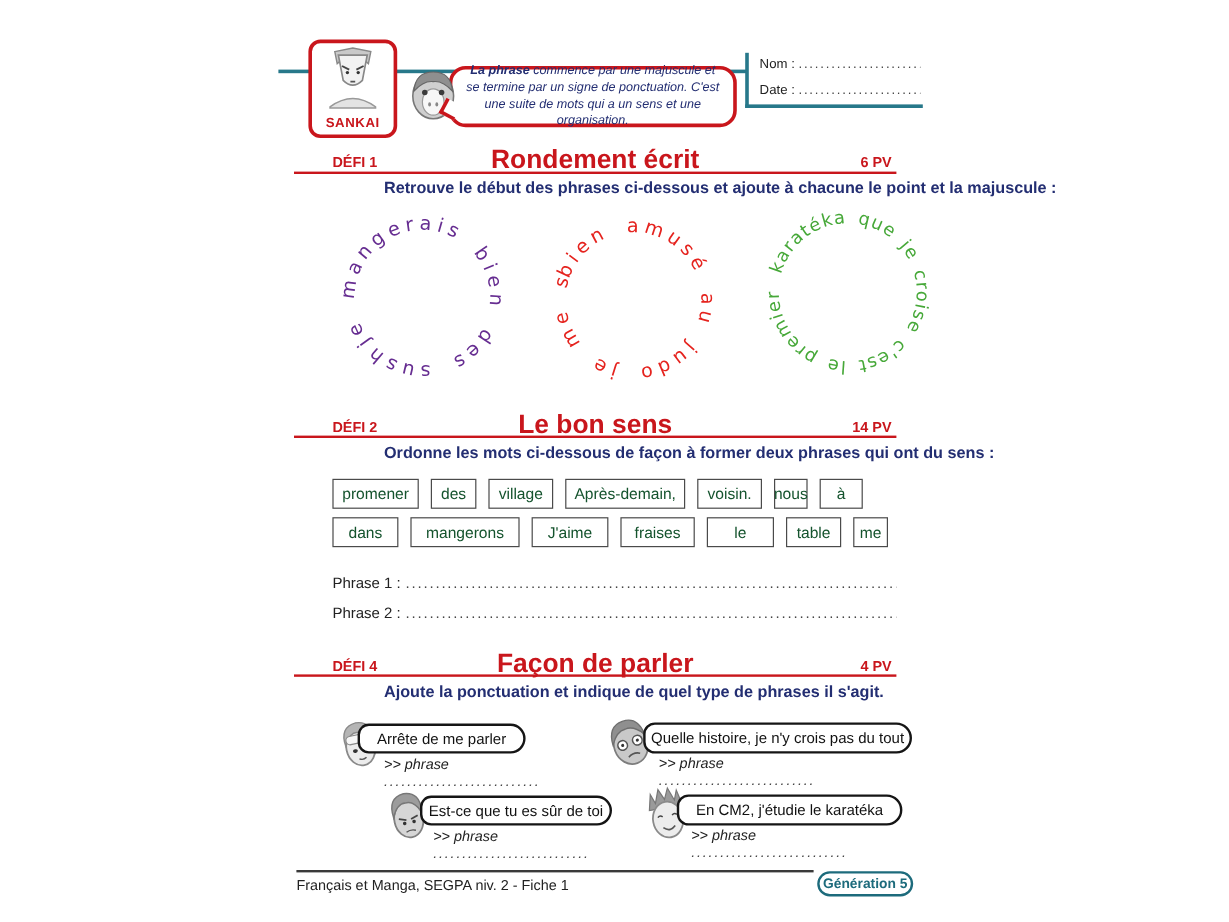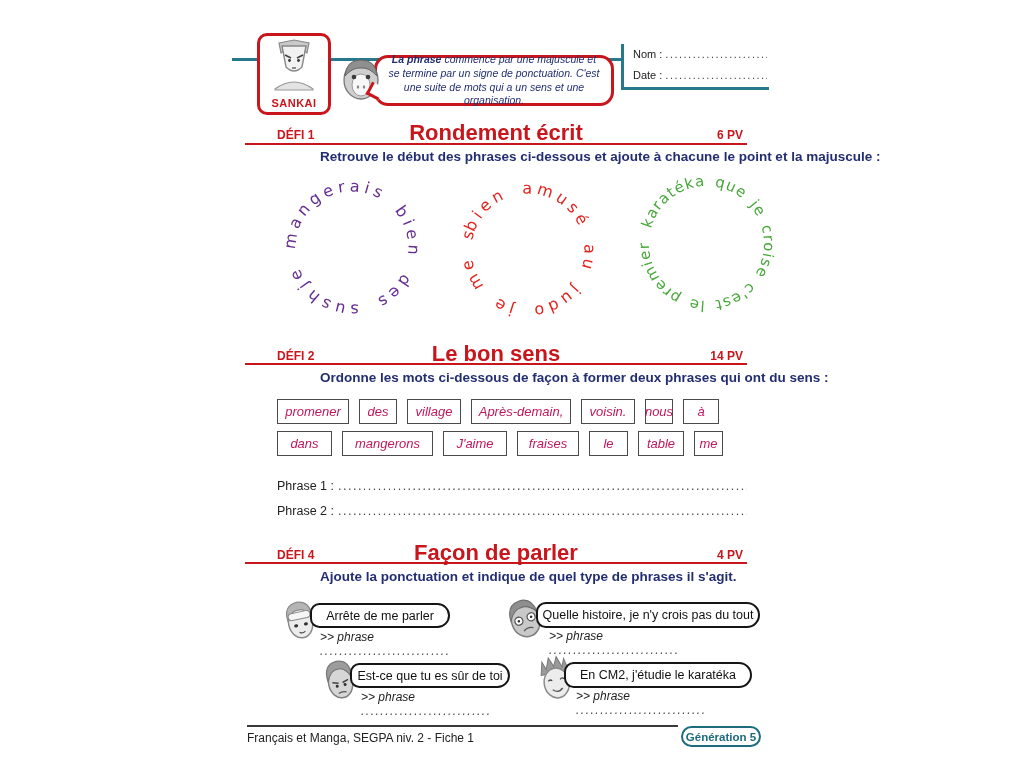--- a/index.html
+++ b/index.html
@@ -44,28 +44,28 @@
   .c3{left:625px;top:162px;transform:rotate(15deg);}
   .circle-text{font-family:"DejaVu Sans",sans-serif;font-size:17px;}
   .c1 .circle-text{letter-spacing:4.5px;word-spacing:6px;}
   .c2 .circle-text{letter-spacing:4.2px;word-spacing:6px;}
   .c3 .circle-text{font-size:15.5px;letter-spacing:1.2px;word-spacing:3px;}
 
   
   .words-row{position:absolute;left:277px;display:flex;gap:10px;}
   .r1{top:399px;} .r2{top:431px;}
   .word-box{box-sizing:border-box;border:1.5px solid #4a4a4a;height:25px;display:flex;
-            align-items:center;justify-content:center;font-size:13px;color:#be185d;background:#fff;font-style:italic;}
+            align-items:center;justify-content:center;font-size:13px;color:#14532d;background:#fff;}
   .r1 .word-box:nth-child(1){width:72px}.r1 .word-box:nth-child(2){width:38px}
   .r1 .word-box:nth-child(3){width:54px}.r1 .word-box:nth-child(4){width:100px}
   .r1 .word-box:nth-child(5){width:54px}.r1 .word-box:nth-child(6){width:28px}
   .r1 .word-box:nth-child(7){width:36px}
   .r2 .word-box:nth-child(1){width:55px}.r2 .word-box:nth-child(2){width:91px}
   .r2 .word-box:nth-child(3){width:64px}.r2 .word-box:nth-child(4){width:62px}
-  .r2 .word-box:nth-child(5){width:39px}.r2 .word-box:nth-child(6){width:46px}
+  .r2 .word-box:nth-child(5){width:56px}.r2 .word-box:nth-child(6){width:46px}
   .r2 .word-box:nth-child(7){width:29px}
 
   .phrase-line{position:absolute;left:277px;width:470px;display:flex;align-items:center;font-size:12.5px;color:#222;}
   .p1{top:479px;} .p2{top:504px;}
   .phrase-label{white-space:nowrap;margin-right:4px;}
   .dotfill{display:inline-block;overflow:hidden;white-space:nowrap;letter-spacing:1.5px;color:#444;flex:1;height:14px;}
   .dots-sm{display:inline-block;overflow:hidden;white-space:nowrap;letter-spacing:1.5px;color:#444;height:13px;}
 
   
   .face{position:absolute;}
@@ -207,21 +207,21 @@
   <div class="instr" style="top:569px;">Ajoute la ponctuation et indique de quel type de phrases il s'agit.</div>
 
   <svg class="face" style="left:283px;top:597px;transform:rotate(-12deg);" width="34" height="46" viewBox="0 0 34 46">
     <ellipse cx="17" cy="26" rx="12" ry="15" fill="#ececec" stroke="#8a8a8a" stroke-width="1.5"></ellipse>
     <path d="M5 22 Q3 6 17 5 Q31 6 29 22 Q24 12 17 13 Q10 12 5 22 Z" fill="#b5b5b5" stroke="#8a8a8a" stroke-width="1.2"></path>
     <rect x="6" y="15" width="22" height="7" rx="3.5" fill="#f6f6f6" stroke="#8a8a8a" stroke-width="1"></rect>
     <ellipse cx="12" cy="28" rx="2" ry="1.6" fill="#333"></ellipse>
     <ellipse cx="22" cy="28" rx="2" ry="1.6" fill="#333"></ellipse>
     <path d="M14 35 Q17 37 20 35" stroke="#555" stroke-width="1.2" fill="none"></path>
   </svg>
-  <div class="speech" style="left:310px;top:603px;width:140px;height:25px;">
+  <div class="speech" style="left:298px;top:603px;width:140px;height:25px;">
     <span>Arrête de me parler</span>
   </div>
   <div class="pcap" style="left:316px;top:630px;">
     <span>&gt;&gt; phrase</span>
     <span class="dots-sm">............................................................................................................................................................................</span>
   </div>
 
   <svg class="face" style="left:506px;top:596px;transform:rotate(-20deg);" width="38" height="46" viewBox="0 0 38 46">
     <ellipse cx="19" cy="25" rx="14" ry="16" fill="#c9c9c9" stroke="#7d7d7d" stroke-width="1.5"></ellipse>
     <path d="M5 20 Q6 4 19 4 Q32 4 33 20 Q26 10 19 11 Q12 10 5 20 Z" fill="#8f8f8f" stroke="#6f6f6f" stroke-width="1.1"></path>

